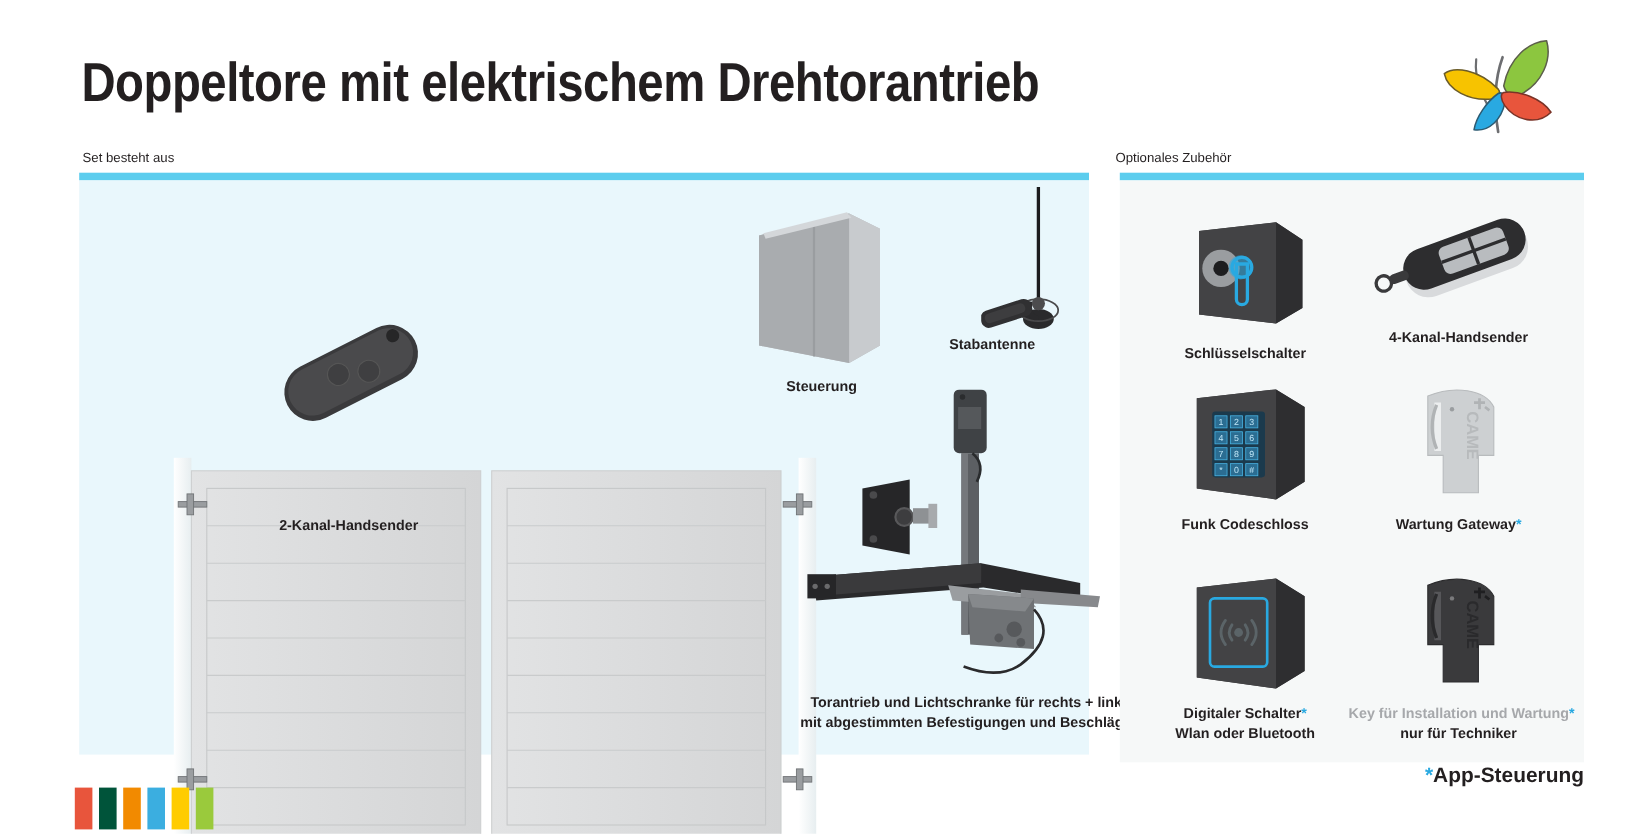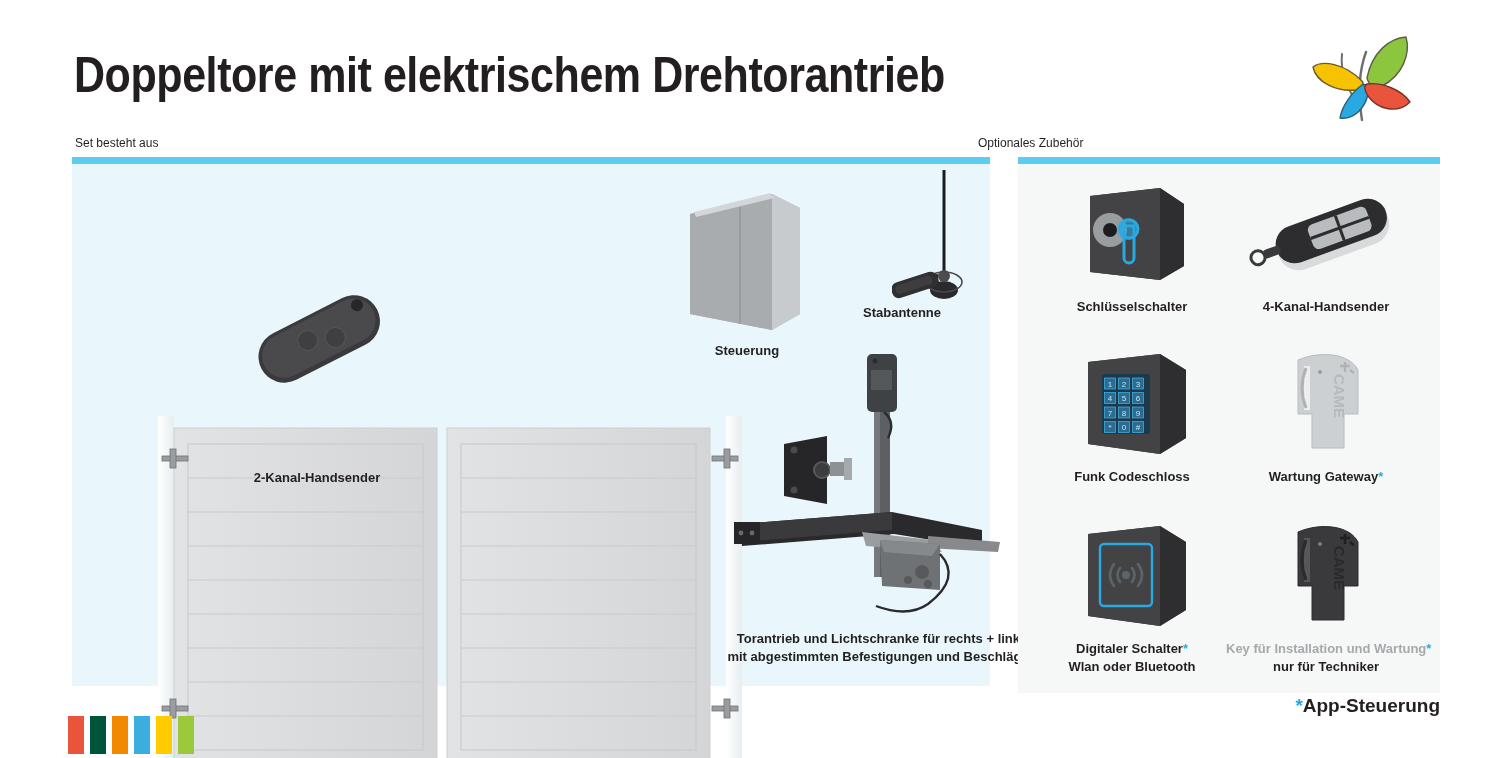--- a/index.html
+++ b/index.html
@@ -20,21 +20,21 @@
 
   
   .logo{position:absolute;left:1310px;top:34px;width:110px;height:88px;}
 
   
   .sec-head{
     position:absolute;font-size:12px;font-weight:normal;color:#231f20;
     white-space:nowrap;
   }
   #head-left{left:75px;top:136px;}
-  #head-right{left:978px;top:136px;}
+  #head-right{left:1014px;top:136px;}
 
   .cyanbar{position:absolute;height:7px;background:#5ccdee;}
   #bar-left{left:72px;top:157px;width:918px;}
   #bar-right{left:1018px;top:157px;width:422px;}
 
   
   .panel{position:absolute;}
   #panel-left{left:72px;top:164px;width:918px;height:522px;background:#e9f7fc;}
   #panel-right{left:1018px;top:164px;width:422px;height:529px;background:#f6f8f8;}
 
@@ -243,21 +243,21 @@
     <div class="caption" style="left:610px;top:466px;width:400px;">Torantrieb und Lichtschranke für rechts + links</div>
     <div class="caption" style="left:610px;top:484px;width:400px;">mit abgestimmten Befestigungen und Beschlägen</div>
 
   </div>
 
   <div class="sec-head" id="head-right">Optionales Zubehör</div>
   <div class="cyanbar" id="bar-right"></div>
 
   <div class="panel" id="panel-right">
 
-    <div class="acc" style="left:14px;top:10px;">
+    <div class="acc" style="left:14px;top:24px;">
       <div class="art-box">
         <svg width="200" height="120" viewBox="0 0 200 120">
           <path d="M58 22 L128 14 L152 30 L152 92 L128 106 L58 98 Z" fill="#3a3a3c"></path>
           <path d="M58 22 L128 14 L128 106 L58 98 Z" fill="#434345"></path>
           <path d="M128 14 L152 30 L152 92 L128 106 Z" fill="#2e2e30"></path>
           <circle cx="78" cy="56" r="17" fill="#9a9da0"></circle>
           <circle cx="78" cy="56" r="7" fill="#1d1d1f"></circle>
           <path d="M96 44 a11 11 0 1 1 0 22 a11 11 0 1 1 0 -22 Z" fill="#29a9e1" opacity="0.55"></path>
           <path d="M92 52 h10 v32 a5 5 0 0 1 -10 0 Z" fill="none" stroke="#29a9e1" stroke-width="3"></path>
           <circle cx="97" cy="55" r="9" fill="none" stroke="#29a9e1" stroke-width="3"></circle>

